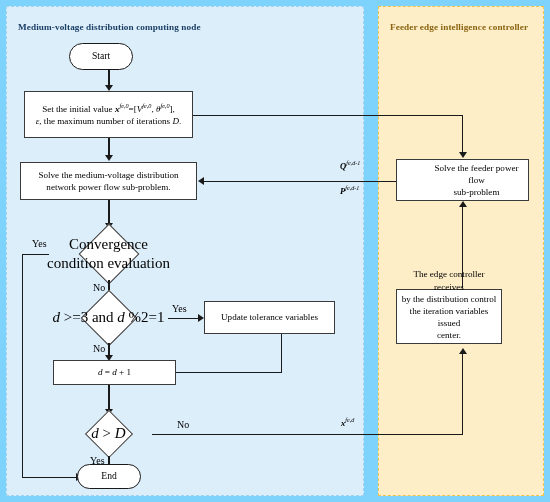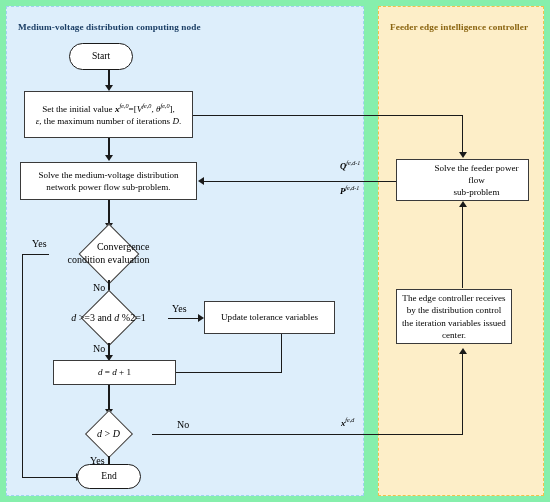--- a/index.html
+++ b/index.html
@@ -1,20 +1,20 @@
 <!DOCTYPE html>
 <html><head>
 <meta charset="utf-8">
 <style>
   html,body{margin:0;padding:0;background:#ffffff;}
   body{
     font-family:"Liberation Serif", serif;
     width:550px;height:502px;overflow:hidden;
   }
-  #canvas{position:relative;width:550px;height:502px;background:#86efac;}
+  #canvas{position:relative;width:550px;height:502px;background:#7dd3fc;}
 
   
   .lane{position:absolute;box-sizing:border-box;}
   #lane-mv{
     left:6px;top:6px;width:358px;height:490px;
     background:#ddeefb;border:1.5px dashed #9fd3ef;
   }
   #lane-fe{
     left:378px;top:6px;width:166px;height:490px;
     background:#fdeec8;border:1.5px dashed #f2c14a;
@@ -43,21 +43,21 @@
   
   .dec{position:absolute;}
   .dec .dia{
     position:absolute;left:50%;top:50%;
     transform:translate(-50%,-50%) rotate(45deg);
     background:#ffffff;border:1.6px solid #3a3a3a;
   }
   .dec .dlabel{
     position:absolute;left:0;top:0;width:100%;height:100%;
     display:flex;align-items:center;justify-content:center;
-    text-align:right;font-size:10px;line-height:1.28;
+    text-align:center;font-size:15px;line-height:1.28;
   }
 
   
   .ln{position:absolute;background:#1a1a1a;}
   .h{height:1.4px;}
   .v{width:1.4px;}
   .arw{position:absolute;width:0;height:0;}
   .arw-d{border-left:4.2px solid transparent;border-right:4.2px solid transparent;border-top:6.5px solid #1a1a1a;}
   .arw-u{border-left:4.2px solid transparent;border-right:4.2px solid transparent;border-bottom:6.5px solid #1a1a1a;}
   .arw-r{border-top:4.2px solid transparent;border-bottom:4.2px solid transparent;border-left:6.5px solid #1a1a1a;}
@@ -207,21 +207,21 @@
   <div class="node proc" style="left:396px;top:159px;width:133px;height:42px;padding-left:32px;">
     <div>
       <div>Solve the feeder power flow</div>
       <div>sub-problem</div>
     </div>
   </div>
 
   <div class="ln v" style="left:462px;top:207px;height:81px;"></div>
   <div class="arw arw-u" style="left:458.7px;top:201px;"></div>
 
-  <div class="node proc" style="left:396px;top:289px;width:116px;height:55px;">
+  <div class="node proc" style="left:396px;top:289px;width:106px;height:55px;align-items:flex-end;">
     <div>
       <div>The edge controller receives</div>
       <div>by the distribution control</div>
       <div>the iteration variables issued</div>
       <div>center.</div>
     </div>
   </div>
 
 </div>
 

